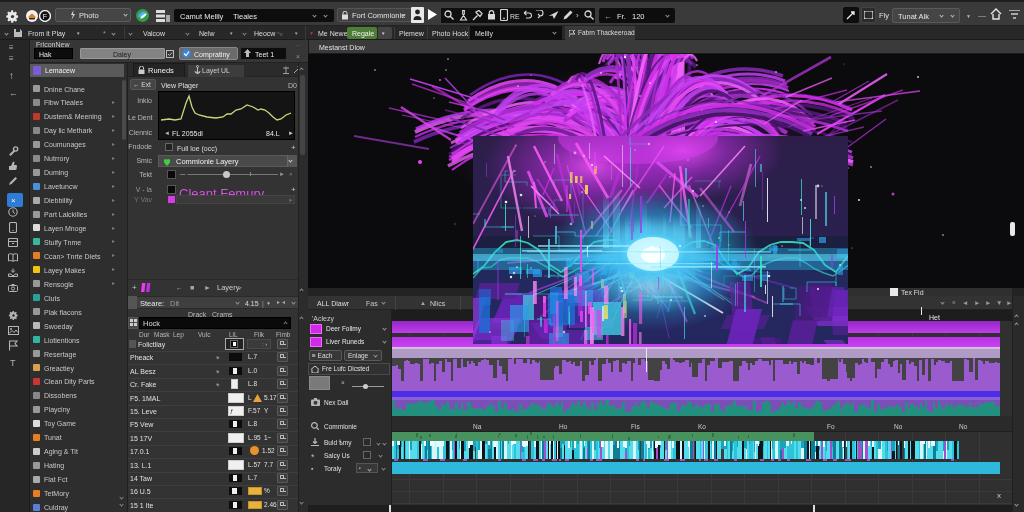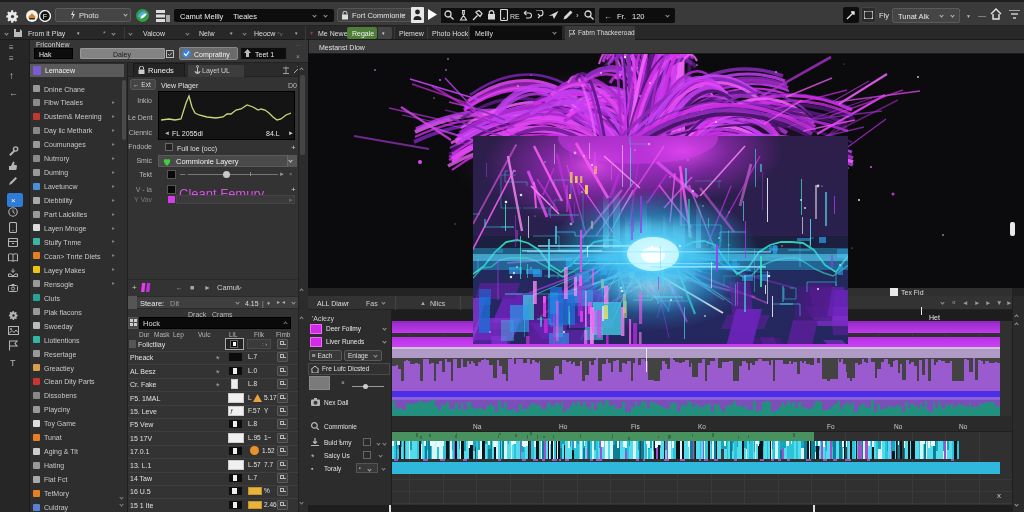--- a/index.html
+++ b/index.html
@@ -389,21 +389,21 @@
 <div class="t" style="left:288px;top:197px;font-size:6px;color:#666;">►</div>
 <div class="a" style="left:128px;top:279px;width:180px;height:16px;background:#333;border-top:1px solid #2a2a2a;"></div>
 <div class="t" style="left:132px;top:284px;font-size:8px;color:#ccc;">+</div>
 <svg class="a" style="left:140px;top:282px" width="12" height="11">
       <path d="M2,1 l3.4,0 l-1,9 l-3.4,0 z" fill="#e83cf0"></path>
       <path d="M7,1 l3.4,0 l-1,9 l-3.4,0 z" fill="#c32ce0"></path>
     </svg>
 <div class="t" style="left:176px;top:284px;font-size:7px;color:#aaa;">←</div>
 <div class="t" style="left:190px;top:284px;font-size:7px;color:#aaa;">■</div>
 <div class="t" style="left:204px;top:284px;font-size:7px;color:#aaa;">►</div>
-<div class="t" style="left:217px;top:284px;font-size:7.5px;color:#ccc;">Camut</div>
+<div class="t" style="left:217px;top:284px;font-size:7.5px;color:#ccc;">Layery</div>
 <div class="a" style="left:238px;top:286px;width:3px;height:3px;border-right:1px solid #999;border-bottom:1px solid #999;transform:rotate(45deg);"></div>
 <div class="a" style="left:128px;top:296px;width:172px;height:13px;background:#3f3f3f;border:1px solid #2a2a2a;"></div>
 <div class="a" style="left:128px;top:296px;width:9px;height:13px;background:#555;"></div>
 <div class="t" style="left:140px;top:300px;font-size:7.5px;color:#e8e8e8;">Steare:</div>
 <div class="t" style="left:170px;top:300px;font-size:7.5px;color:#999;">Dit</div>
 <div class="a" style="left:236px;top:301px;width:3px;height:3px;border-right:1px solid #999;border-bottom:1px solid #999;transform:rotate(45deg);"></div>
 <div class="t" style="left:245px;top:300px;font-size:7px;color:#ddd;">4.15</div>
 <div class="t" style="left:262px;top:300px;font-size:7px;color:#999;">|</div>
 <div class="t" style="left:267px;top:300px;font-size:6px;color:#aaa;">♦</div>
 <div class="t" style="left:276px;top:300px;font-size:5px;color:#aaa;">►◄</div>

